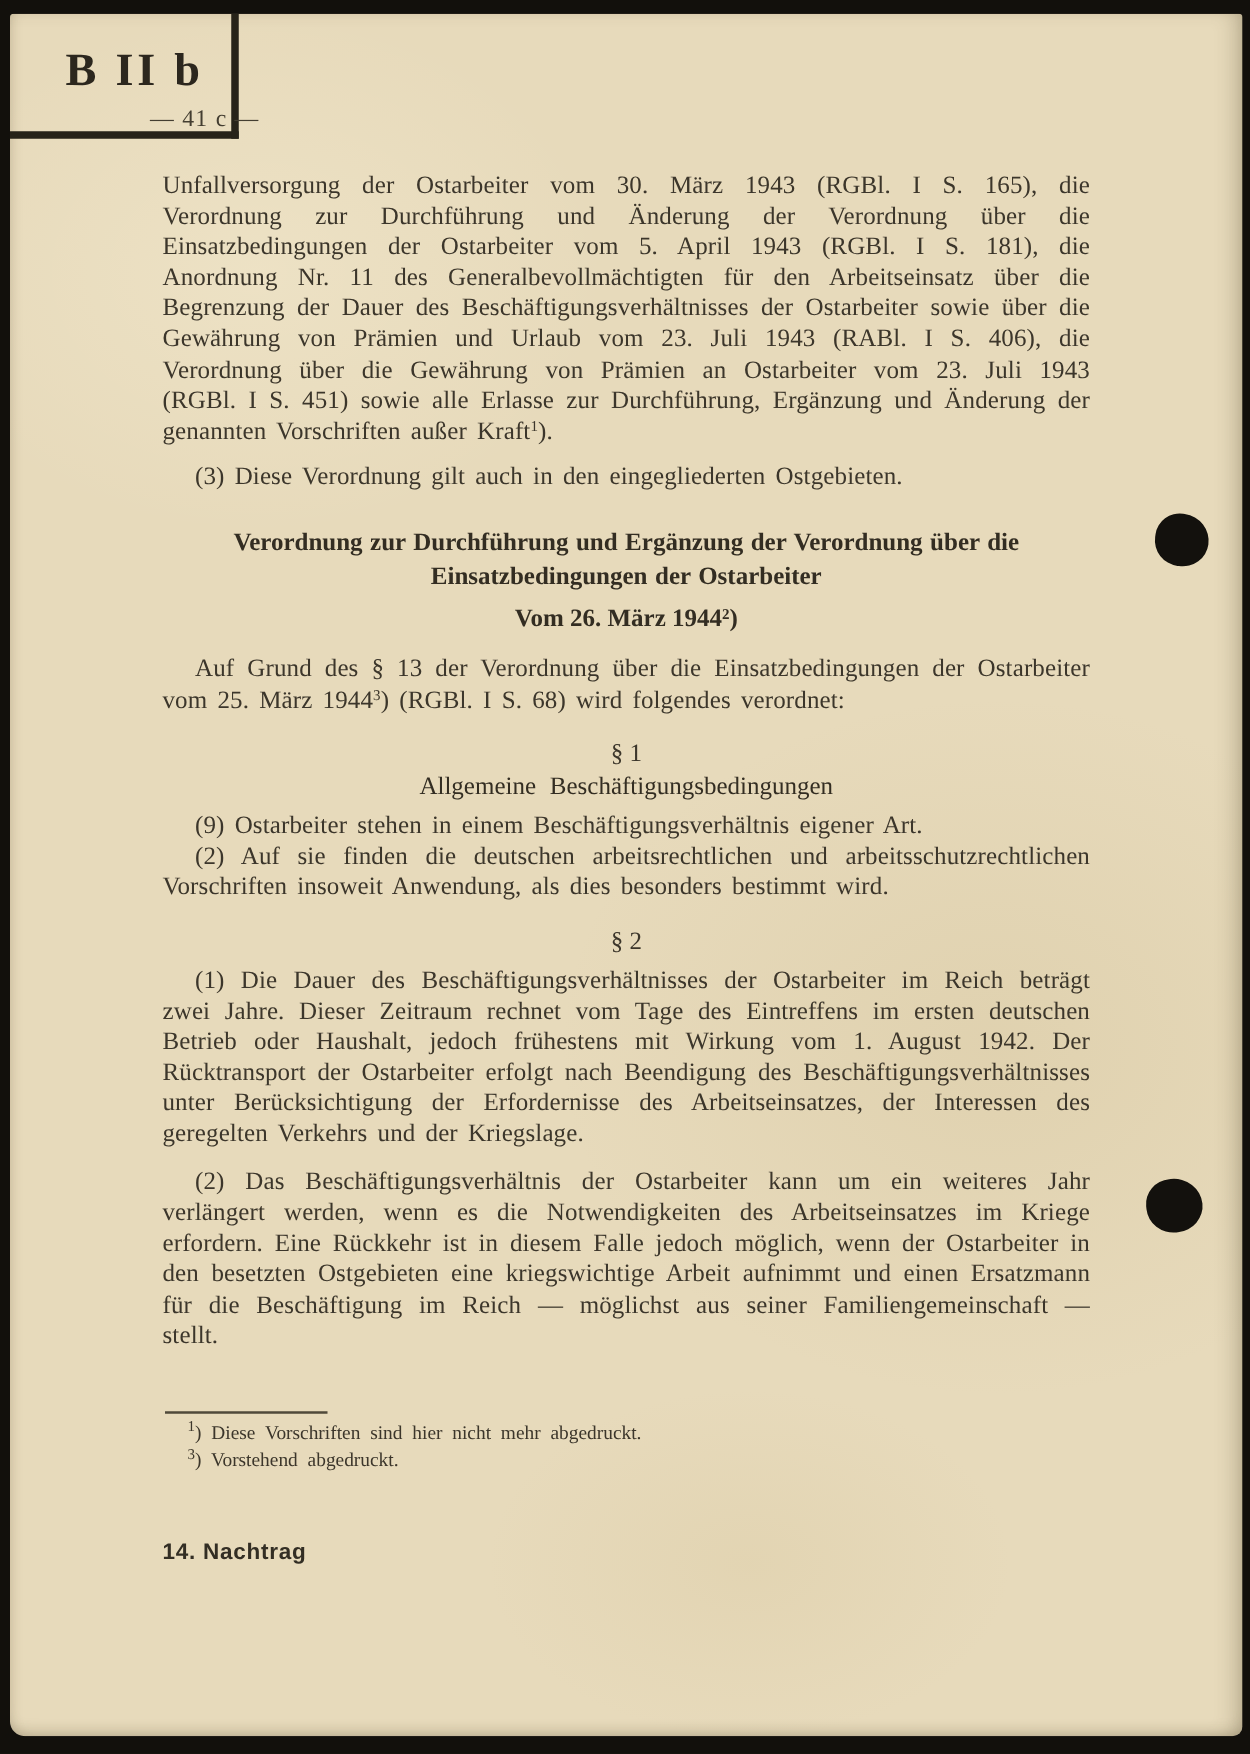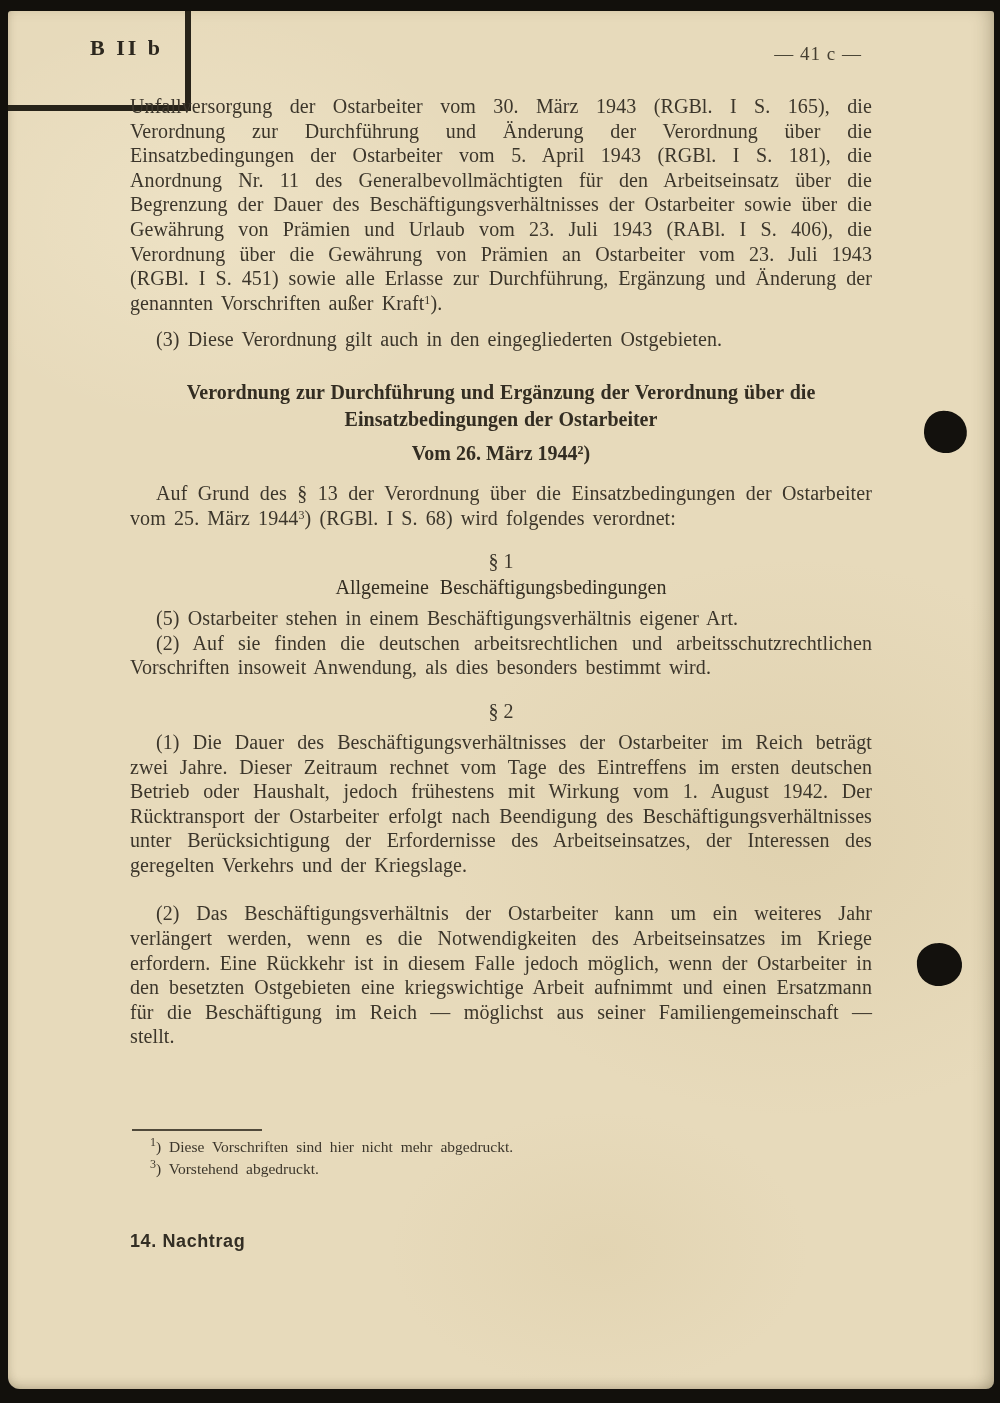--- a/index.html
+++ b/index.html
@@ -41,43 +41,43 @@
     width: 177px;
     height: 94px;
     border-right: 6px solid #272319;
     border-bottom: 6px solid #272319;
   }
   .corner-label {
     position: absolute;
     right: 22px;
     top: 24px;
     font-weight: bold;
-    font-size: 22px;
+    font-size: 37px;
     letter-spacing: 3px;
     color: #2c271e;
     white-space: nowrap;
   }
   
   .hole {
     position: absolute;
     background: #13110d;
     border-radius: 47% 53% 50% 50%;
   }
   .hole-1 { left: 916px; top: 400px; width: 43px; height: 42px; transform: rotate(8deg); }
   .hole-2 { left: 909px; top: 932px; width: 45px; height: 43px; transform: rotate(-6deg); }
 
   .content {
     position: absolute;
     left: 122px;
     top: 0;
     width: 742px;
   }
   .page-number {
-    margin-top: 32px;
-    text-align: right;
+    margin-top: 74px;
+    text-align: left;
     transform: translateX(-10px);
     font-size: 19px;
     letter-spacing: 1px;
     color: #443e31;
   }
   p { margin: 0; }
   .body-text {
     font-size: 20px;
     line-height: 24.6px;
     text-align: justify;
@@ -113,21 +113,21 @@
   .section-heading {
     margin-top: 3px;
     text-align: center;
     font-weight: normal;
     font-size: 20px;
     word-spacing: 6px;
     color: #332d22;
   }
   .section-para { margin-top: 7px; }
   .section-para-follow { margin-top: 0; }
-  .spaced-para { margin-top: 24px; }
+  .spaced-para { margin-top: 14px; }
   sup {
     font-size: 12px;
     line-height: 0;
     vertical-align: 6px;
   }
   .footnotes {
     position: absolute;
     left: 122px;
     top: 1118px;
     width: 760px;
@@ -177,21 +177,21 @@
       <p class="body-text indent para-3">(3) Diese Verordnung gilt auch in den eingegliederten Ostgebieten.</p>
 
       <p class="doc-title">Verordnung zur Durchführung und Ergänzung der Verordnung über die Einsatzbedingungen der Ostarbeiter</p>
 
       <p class="date-line"><span>Vom 26. März 1944</span><sup>2</sup><span>)</span></p>
 
       <p class="body-text indent preamble"><span>Auf Grund des § 13 der Verordnung über die Einsatzbedingungen der Ostarbeiter vom 25. März 1944</span><sup>3</sup><span>) (RGBl. I S. 68) wird folgendes verordnet:</span></p>
 
       <p class="section-number">§ 1</p>
       <p class="section-heading">Allgemeine Beschäftigungsbedingungen</p>
-      <p class="body-text indent section-para">(5) Ostarbeiter stehen in einem Beschäftigungsverhältnis eigener Art.</p>
+      <p class="body-text indent section-para">(9) Ostarbeiter stehen in einem Beschäftigungsverhältnis eigener Art.</p>
       <p class="body-text indent section-para-follow">(2) Auf sie finden die deutschen arbeitsrechtlichen und arbeitsschutzrechtlichen Vorschriften insoweit Anwendung, als dies besonders bestimmt wird.</p>
 
       <p class="section-number">§ 2</p>
       <p class="body-text indent section-para">(1) Die Dauer des Beschäftigungsverhältnisses der Ostarbeiter im Reich beträgt zwei Jahre. Dieser Zeitraum rechnet vom Tage des Eintreffens im ersten deutschen Betrieb oder Haushalt, jedoch frühestens mit Wirkung vom 1. August 1942. Der Rücktransport der Ostarbeiter erfolgt nach Beendigung des Beschäftigungsverhältnisses unter Berücksichtigung der Erfordernisse des Arbeitseinsatzes, der Interessen des geregelten Verkehrs und der Kriegslage.</p>
       <p class="body-text indent spaced-para">(2) Das Beschäftigungsverhältnis der Ostarbeiter kann um ein weiteres Jahr verlängert werden, wenn es die Notwendigkeiten des Arbeitseinsatzes im Kriege erfordern. Eine Rückkehr ist in diesem Falle jedoch möglich, wenn der Ostarbeiter in den besetzten Ostgebieten eine kriegswichtige Arbeit aufnimmt und einen Ersatzmann für die Beschäftigung im Reich — möglichst aus seiner Familiengemeinschaft — stellt.</p>
 
     </div>
 
     <div class="footnotes">
       <hr class="footnote-rule">

